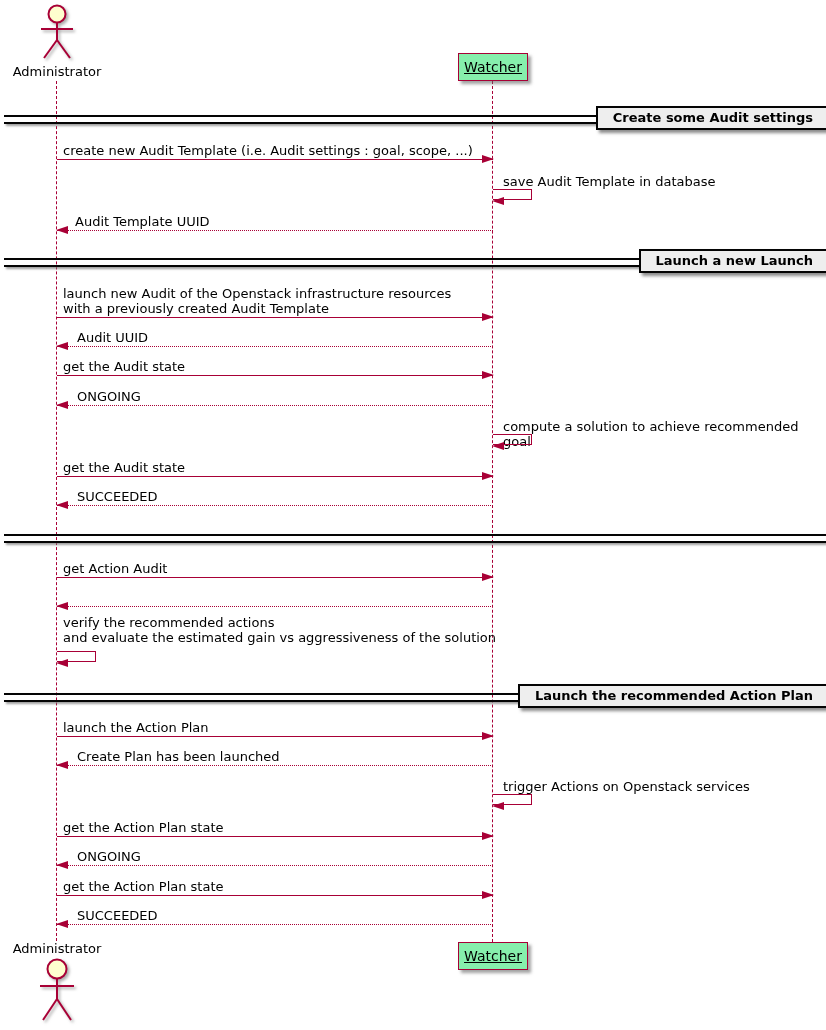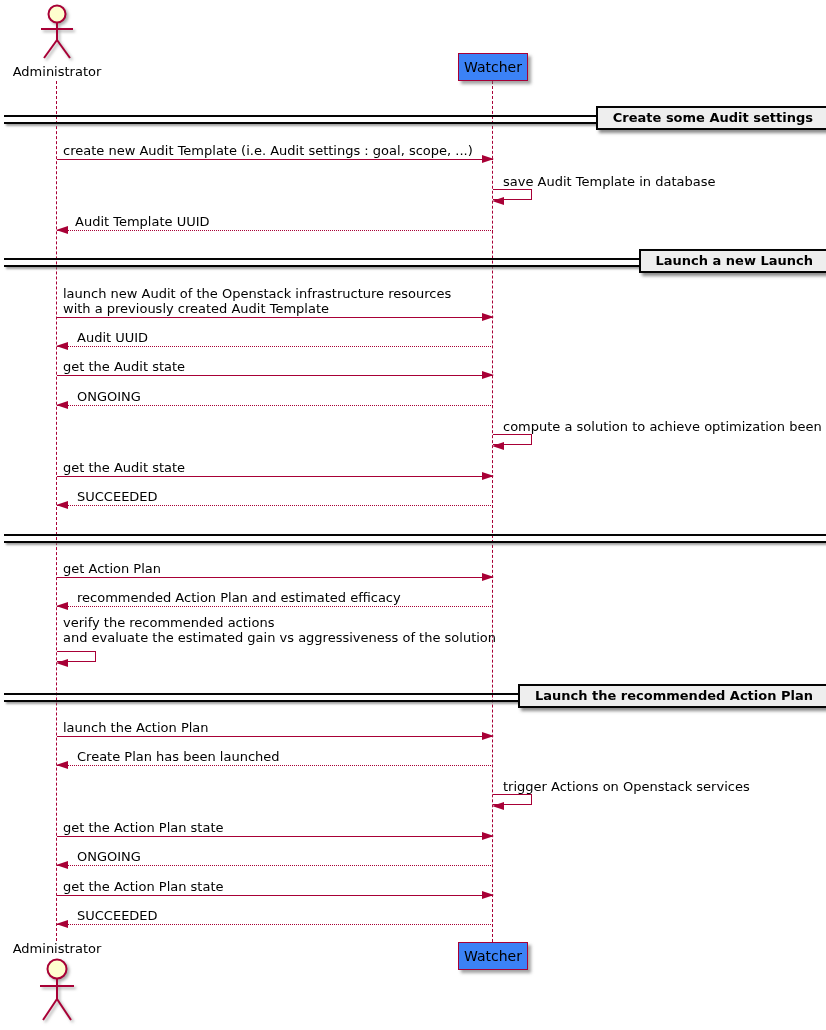--- a/index.html
+++ b/index.html
@@ -27,28 +27,29 @@
     text-align: center;
     font-size: 13px;
     color: #000;
   }
 
   
   .participant-box {
     position: absolute;
     width: 68px;
     height: 26px;
-    background: #3b82f6;
+    background: #86efac;
     border: 1.5px solid #A80036;
     box-shadow: 3px 3px 3px rgba(100,100,100,0.6);
     display: flex;
     align-items: center;
     justify-content: center;
     font-size: 14px;
     color: #000;
+    text-decoration: underline;
   }
 
   
   .divider {
     position: absolute;
     left: 4px;
     width: 100%;
     height: 24px;
     display: flex;
     align-items: center;
@@ -178,37 +179,36 @@
 
   <div class="msg-label" style="left:77px; top:330px">Audit UUID</div>
   <div class="arr dot to-left" style="left:57px; top:346px; width:436px"></div>
 
   <div class="msg-label" style="left:63px; top:359px">get the Audit state</div>
   <div class="arr to-right" style="left:57px; top:375px; width:436px"></div>
 
   <div class="msg-label" style="left:77px; top:389px">ONGOING</div>
   <div class="arr dot to-left" style="left:57px; top:405px; width:436px"></div>
 
-  <div class="msg-label" style="left:503px; top:419px">compute a solution to achieve optimization been</div>
+  <div class="msg-label" style="left:503px; top:419px">compute a solution to achieve recommended goal</div>
   <div class="self-loop" style="left:493px; top:434px"></div>
 
   <div class="msg-label" style="left:63px; top:460px">get the Audit state</div>
   <div class="arr to-right" style="left:57px; top:476px; width:436px"></div>
 
   <div class="msg-label" style="left:77px; top:489px">SUCCEEDED</div>
   <div class="arr dot to-left" style="left:57px; top:505px; width:436px"></div>
 
   <div class="divider" style="top:525px">
     <div class="divider-rule"></div>
   </div>
 
-  <div class="msg-label" style="left:63px; top:561px">get Action Plan</div>
+  <div class="msg-label" style="left:63px; top:561px">get Action Audit</div>
   <div class="arr to-right" style="left:57px; top:577px; width:436px"></div>
 
-  <div class="msg-label" style="left:77px; top:590px">recommended Action Plan and estimated efficacy</div>
   <div class="arr dot to-left" style="left:57px; top:606px; width:436px"></div>
 
   <div class="msg-label" style="left:63px; top:615px">verify the recommended actions
 and evaluate the estimated gain vs aggressiveness of the solution</div>
   <div class="self-loop" style="left:57px; top:651px"></div>
 
   <div class="divider" style="top:684px">
     <div class="divider-rule"></div>
     <div class="divider-box">Launch the recommended Action Plan</div>
   </div>

